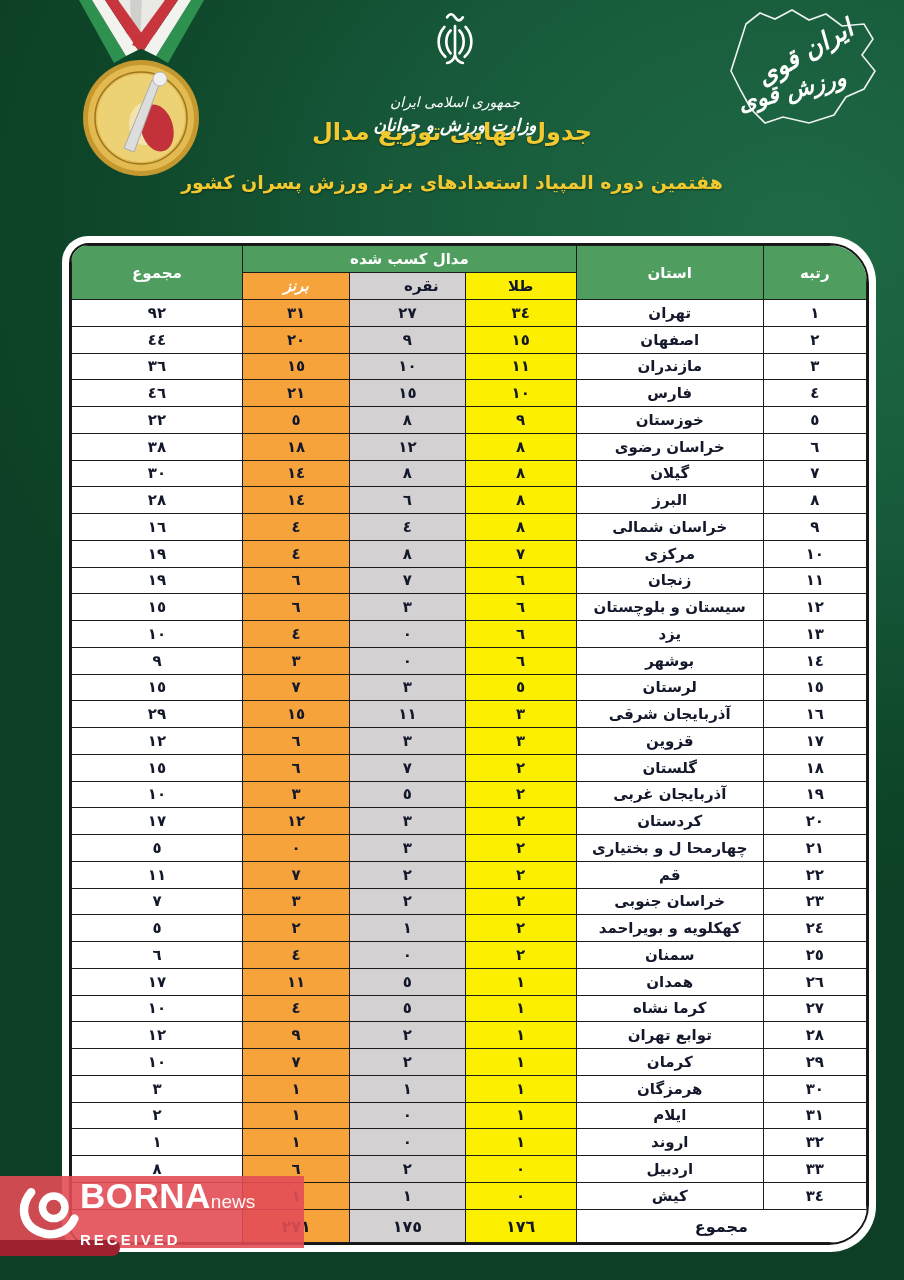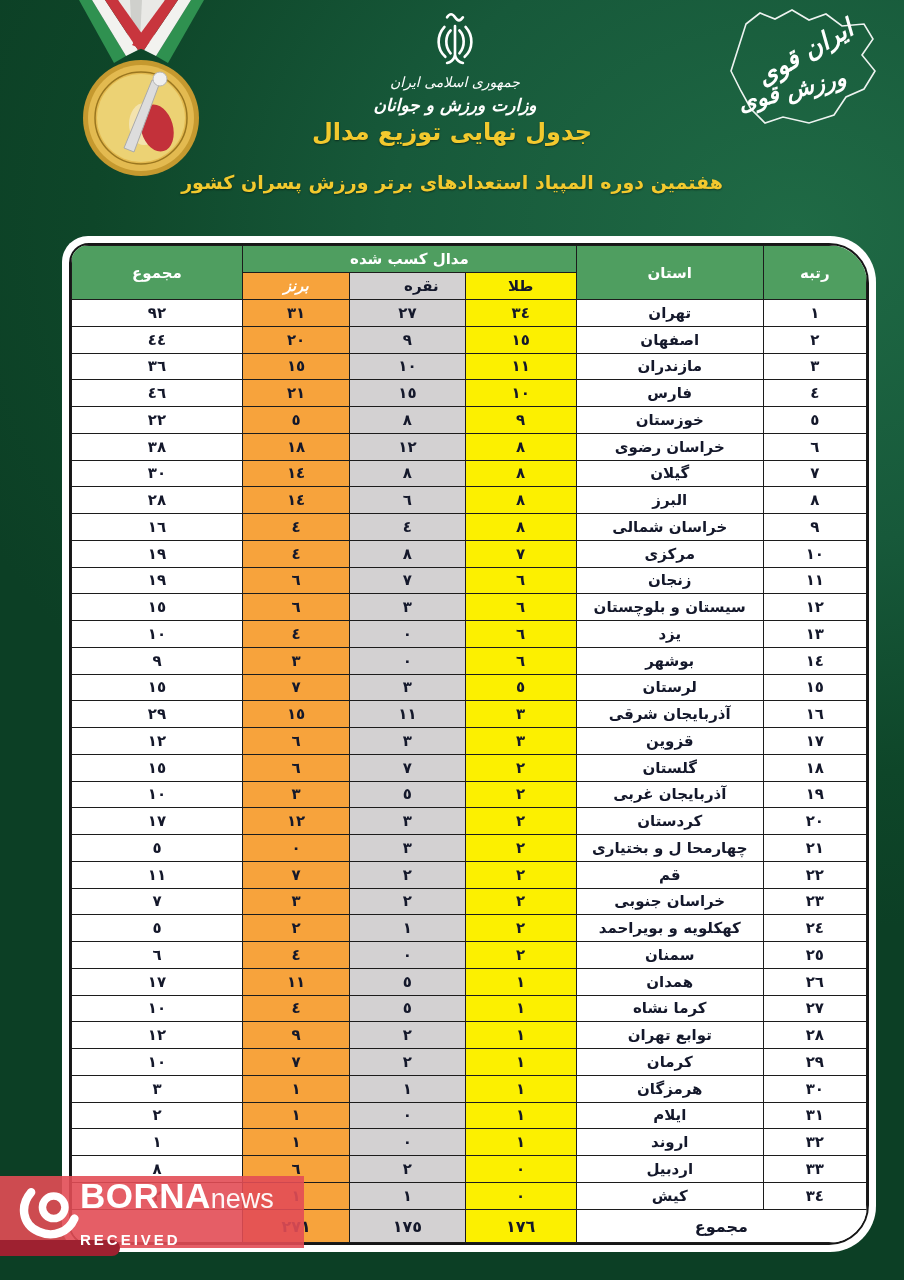--- a/index.html
+++ b/index.html
@@ -5,21 +5,21 @@
   html,body{margin:0;padding:0;}
   body{
     width:904px;height:1280px;position:relative;overflow:hidden;
     font-family:"DejaVu Sans",sans-serif;
     background:radial-gradient(ellipse 900px 700px at 88% 18%, #1f6a45 0%, #17593a 45%, #0e4629 78%, #0c3f25 100%);
   }
   
   .medal-svg{position:absolute;left:60px;top:0;width:168px;height:215px;}
   .emblem-block{position:absolute;left:330px;top:12px;width:250px;text-align:center;color:#fff;}
   .emblem-svg{width:48px;height:58px;display:block;margin:0 auto;}
-  .ministry-line1{font-size:14px;font-style:italic;margin-top:4px;letter-spacing:0.5px;}
+  .ministry-line1{font-size:14px;font-style:italic;margin-top:24px;letter-spacing:0.5px;}
   .ministry-line2{font-size:17px;font-style:italic;font-weight:bold;margin-top:5px;}
   .iranmap-svg{position:absolute;left:712px;top:4px;width:180px;height:132px;}
   
   .title1,.title2{
     position:absolute;left:62px;width:780px;text-align:center;
     color:#f2c92e;font-weight:bold;text-shadow:0 1px 2px rgba(0,0,0,.45);
     direction:rtl;
   }
   .title1{top:118px;font-size:24px;}
   .title2{top:171px;font-size:19px;}
@@ -52,21 +52,21 @@
     background:rgba(226,77,85,0.9);display:flex;align-items:center;z-index:5;padding-left:12px;
   }
   .borna::after{
     content:"";position:absolute;left:0;bottom:-8px;width:120px;height:16px;
     background:#9e2130;border-radius:0 14px 14px 0;z-index:-1;
   }
   .borna-eye{width:62px;height:56px;margin-left:6px;flex:0 0 auto;}
   .borna-textcol{display:flex;flex-direction:column;line-height:1;}
   .borna-brandrow{display:flex;align-items:baseline;}
   .borna-bold{font-family:"Liberation Sans",sans-serif;font-weight:bold;font-size:35px;color:#fff;letter-spacing:0.5px;}
-  .borna-light{font-family:"Liberation Sans",sans-serif;font-weight:normal;font-size:27px;color:#fff;margin-right:4px;opacity:.95;}
+  .borna-light{font-family:"Liberation Sans",sans-serif;font-weight:normal;font-size:19px;color:#fff;margin-right:4px;opacity:.95;}
   .borna-status{font-family:"Liberation Sans",sans-serif;font-weight:bold;font-size:15px;color:#fff;letter-spacing:3px;margin-top:19px;}
 </style>
 </head>
 <body>
 
 <svg class="medal-svg" viewBox="0 0 168 215" aria-hidden="true">
 
   <polygon points="58,0 105,0 92,42 70,42" fill="#e9e9e6"></polygon>
   <polygon points="70,0 82,0 80,40 72,40" fill="#cfd0cc"></polygon>
 

